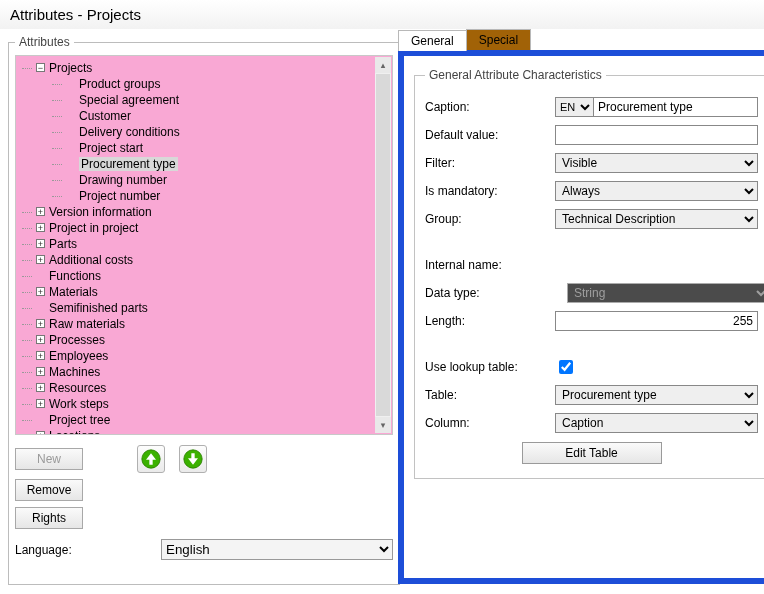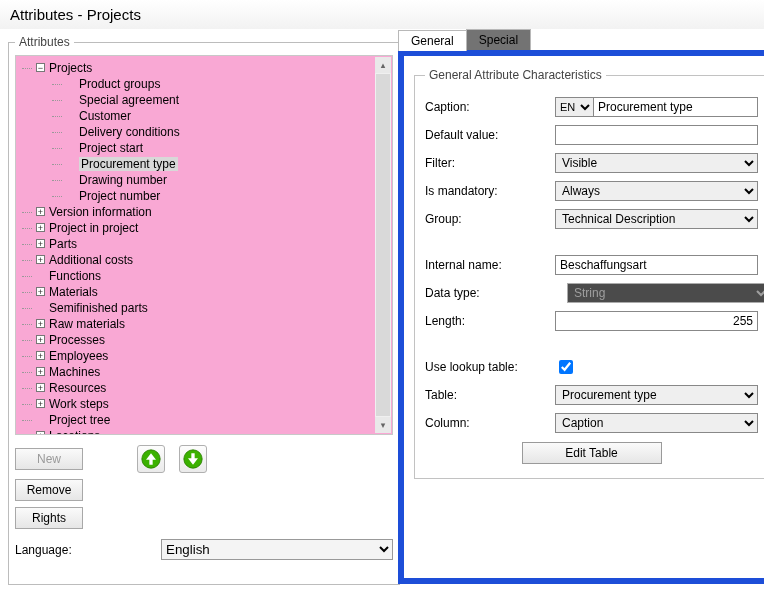--- a/index.html
+++ b/index.html
@@ -73,21 +73,21 @@
     width:28px; height:28px; border:1px solid #b0b0b0; border-radius:3px;
     background:linear-gradient(#fdfdfd,#eaeaea); display:flex; align-items:center; justify-content:center;
     cursor:pointer;
   }
   .iconbtn svg { width:20px; height:20px; }
   .langrow { display:flex; gap:10px; align-items:center; margin-top:10px; }
   .langrow select { width:232px; height:21px; border:1px solid #999; background:#f4f4f4;margin-left:48px; }
   
   .tabs { display:flex; }
   .tab {
-    border:1px solid #b8b8b8; border-bottom:none; padding:3px 12px; background:#737373;
+    border:1px solid #b8b8b8; border-bottom:none; padding:3px 12px; background:#a16207;
     font-size:12px; margin-right:-1px; cursor:pointer;
   }
   .tab.active { background:#fff; position:relative; top:1px; }
   .panel {
     border:6px solid #1d4ed8; padding:12px 10px 10px 10px;
     height: calc(100% - 22px);
   }
   fieldset.chars {
     border:1px solid #c2c2c2; padding:8px 10px 14px 10px; margin:0;
   }
@@ -233,21 +233,20 @@
 
           <div class="row">
             <span class="lab">Group:</span>
             <div class="field"><select class="sel"><option>Technical Description</option></select></div>
           </div>
 
           <div class="gap"></div>
 
           <div class="row">
             <span class="lab">Internal name:</span>
-            <div class="field"><input class="textin" value="Beschaffungsart" style=""></div>
           </div>
 
           <div class="row">
             <span class="lab">Data type:</span>
             <div class="field"><select class="sel" disabled=""><option>String</option></select></div>
           </div>
 
           <div class="row">
             <span class="lab">Length:</span>
             <div class="field"><input class="textin right" value="255" style=""></div>

